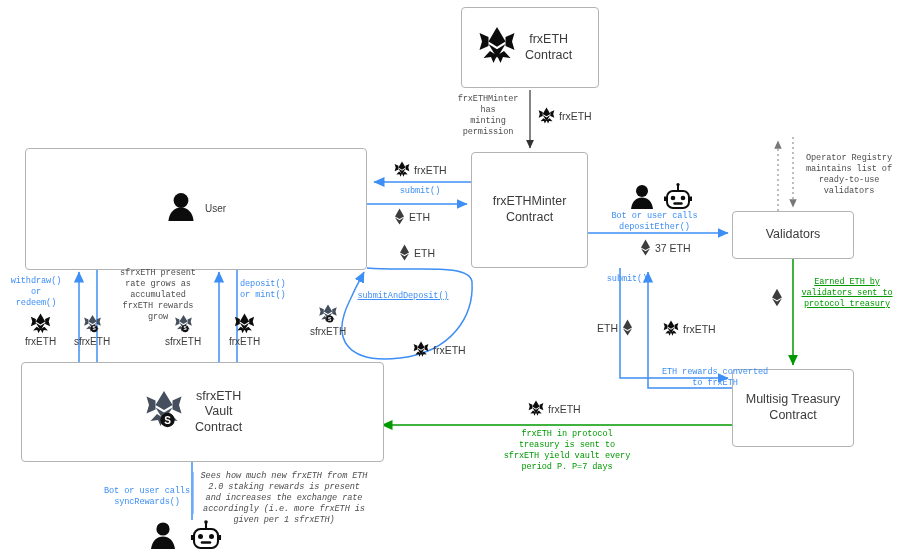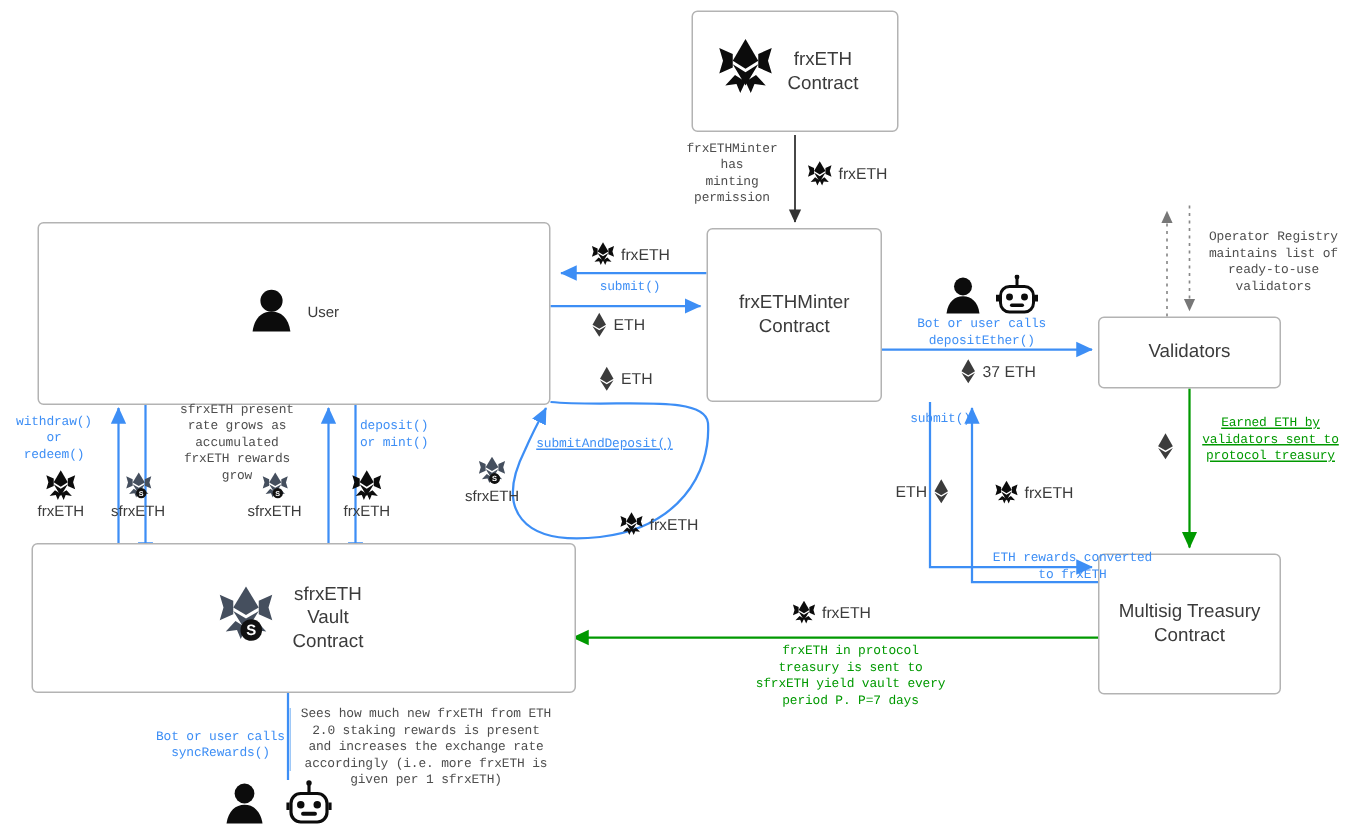--- a/index.html
+++ b/index.html
@@ -166,21 +166,21 @@
 Vault
 Contract</span>
     </div>
   </div>
 
 
   <div class="node" style="left:732px;top:211px;width:122px;height:48px;">
     <span class="nlabel">Validators</span>
   </div>
 
-  <div class="node" style="left:732px;top:369px;width:122px;height:94px;">
+  <div class="node" style="left:732px;top:369px;width:122px;height:78px;">
     <span class="nlabel">Multisig Treasury
 Contract</span>
   </div>
 
   <div class="txt mono grey ctr" style="left:452px;top:94px;width:72px;">frxETHMinter
 has
 minting
 permission</div>
 
   <div class="txt mono blue ctr" style="left:384px;top:186px;width:72px;">submit()</div>
@@ -218,21 +218,21 @@
 to frxETH</div>
 
   <div class="txt mono green ctr" style="left:487px;top:429px;width:160px;">frxETH in protocol
 treasury is sent to
 sfrxETH yield vault every
 period P. P=7 days</div>
 
   <div class="txt mono blue ctr" style="left:93px;top:486px;width:108px;">Bot or user calls
 syncRewards()</div>
 
-  <div class="txt mono grey ctr" style="left:198px;top:471px;width:172px;">Sees how much new frxETH from ETH
+  <div class="txt mono grey ctr" style="left:198px;top:471px;width:172px;font-style:italic;">Sees how much new frxETH from ETH
 2.0 staking rewards is present
 and increases the exchange rate
 accordingly (i.e. more frxETH is
 given per 1 sfrxETH)</div>
 
   <div class="tokrow" style="left:538px;top:107px;">
     <svg width="17" height="18" viewBox="0 0 38 40">
       <g fill="#0c0c0c">
         <path d="M19 1 L27.5 15.5 L19 20.8 L10.5 15.5 Z"></path>
         <path d="M19 23.2 L27.5 17.9 L19 32 L10.5 17.9 Z"></path>

